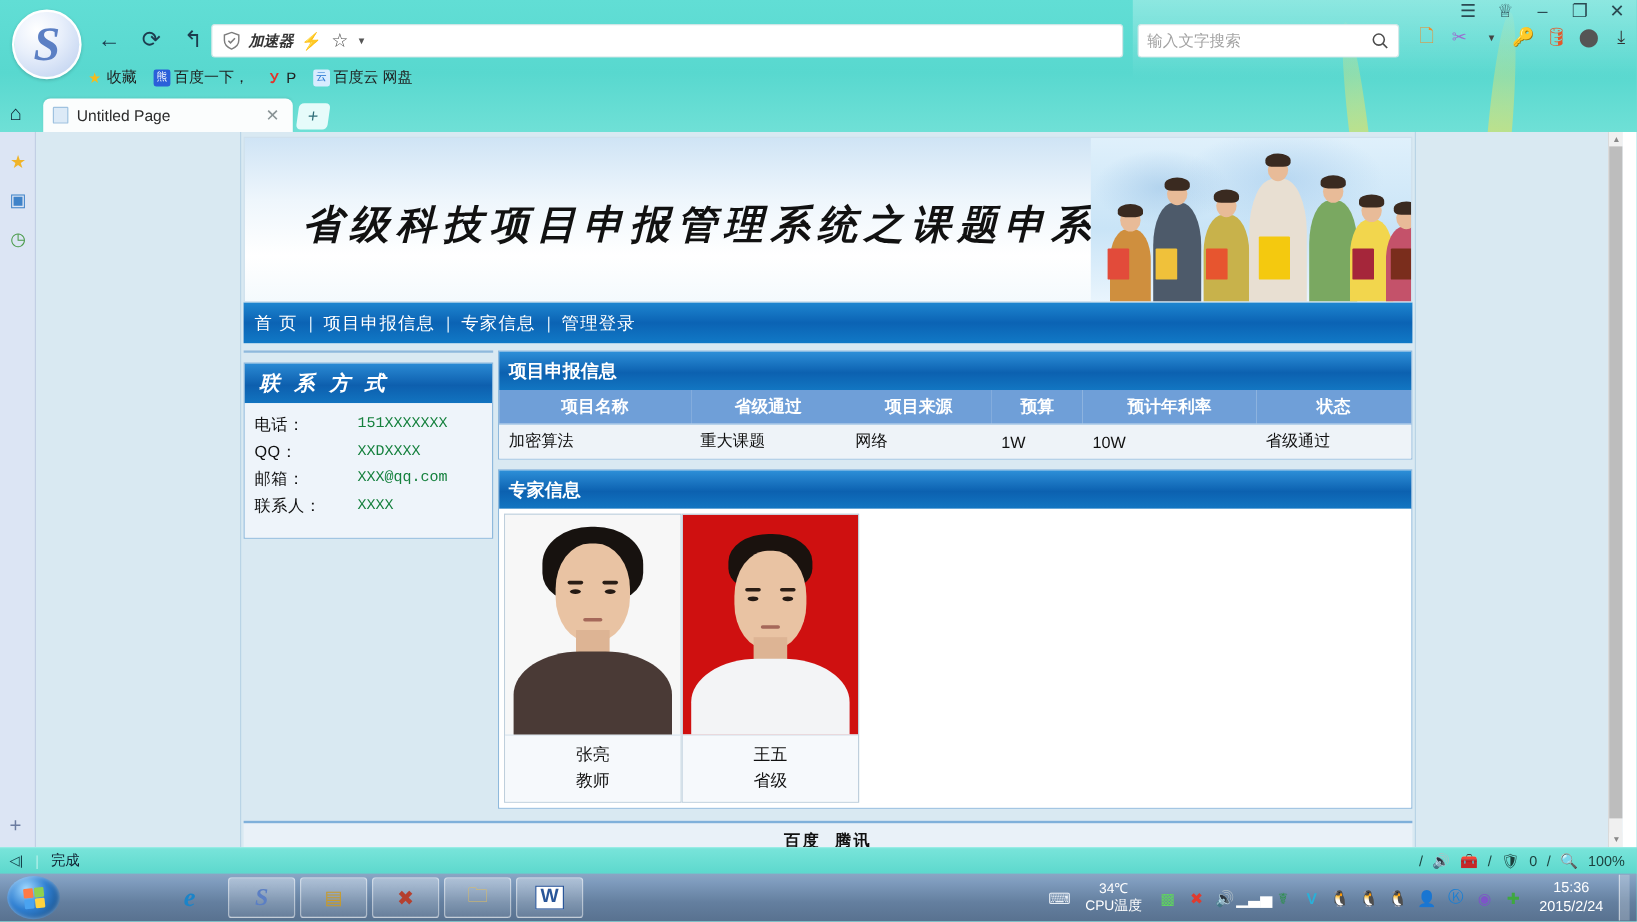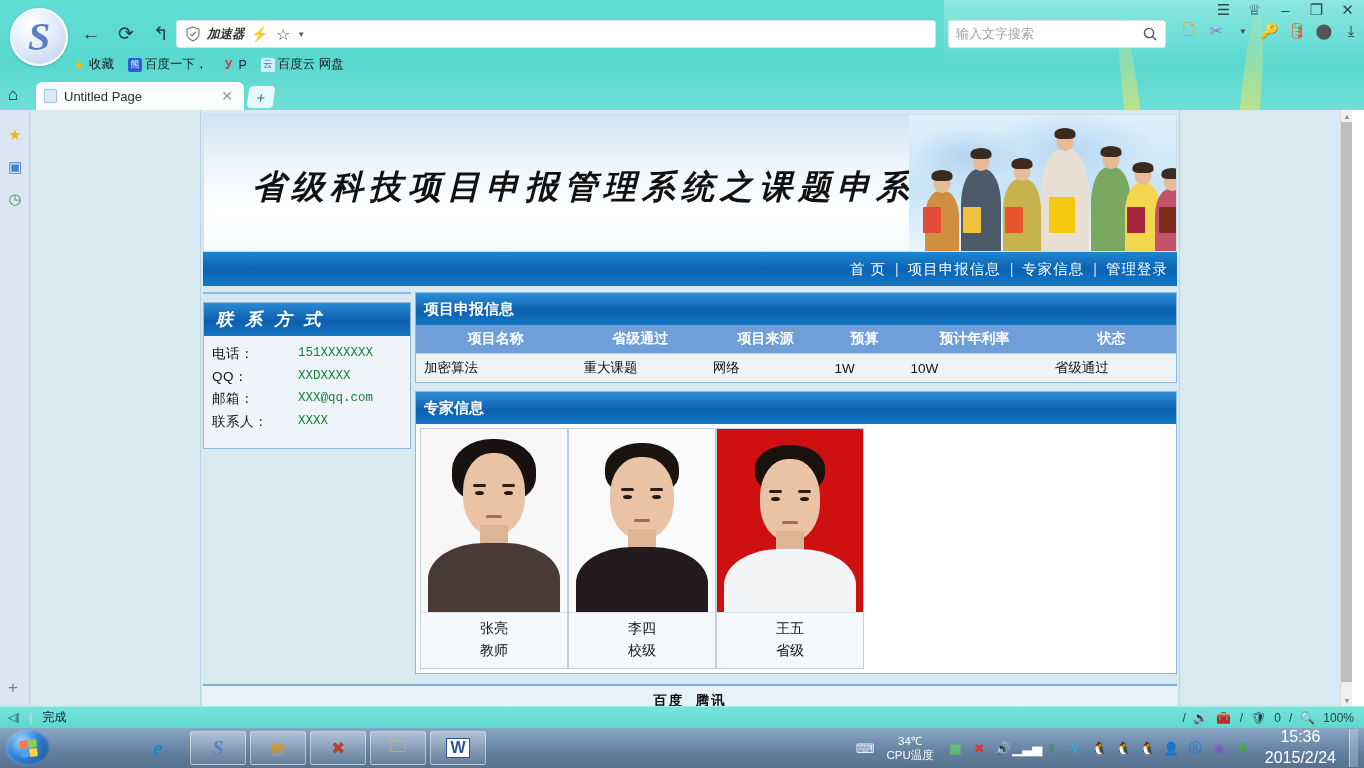--- a/index.html
+++ b/index.html
@@ -177,21 +177,21 @@
   }
   .ppl i::before {
     content: ""; position: absolute; left: -2px; top: -4px; width: 21px; height: 11px;
     border-radius: 50% 50% 30% 30%; background: #3a2a20;
   }
   .bk { position: absolute; bottom: 20px; width: 18px; height: 26px; border-radius: 1px; }
 
   .navbar {
     height: 34px; margin: 0 2px;
     background: linear-gradient(180deg, #1e86d0 0%, #0b63b4 50%, #1179c6 100%);
-    display: flex; align-items: center; justify-content: flex-end; gap: 0;
+    display: flex; align-items: center; justify-content: flex-start; gap: 0;
   }
   .navbar a {
     color: #fff; font-size: 14.5px; text-decoration: none; padding: 0 9px; cursor: pointer;
     letter-spacing: 1px;
   }
   .navsep { color: #cfe4f5; font-size: 14px; }
 
   .content { display: flex; gap: 4px; padding: 6px 2px 0 2px; }
   .col-left { width: 208px; flex: 0 0 208px; }
   .col-right { flex: 1; }
@@ -315,21 +315,21 @@
   .tb-item {
     width: 56px; height: 34px; border: 1px solid rgba(255,255,255,.45);
     background: linear-gradient(180deg, rgba(255,255,255,.35), rgba(255,255,255,.08));
     border-radius: 3px; display: flex; align-items: center; justify-content: center;
     cursor: pointer;
   }
   .tb-item.plain { border-color: transparent; background: transparent; }
   .tray { margin-left: auto; display: flex; align-items: center; gap: 7px; padding-right: 6px; }
   .tray-ico { width: 17px; height: 17px; display: flex; align-items: center; justify-content: center; font-size: 13px; cursor: pointer; }
   .cputemp { text-align: center; color: #fff; font-size: 11.5px; line-height: 1.25; margin: 0 6px; }
-  .clock { text-align: center; color: #fff; font-size: 16px; line-height: 1.3; margin-left: 6px; cursor: pointer; }
+  .clock { text-align: center; color: #fff; font-size: 12px; line-height: 1.3; margin-left: 6px; cursor: pointer; }
   .showdesk { width: 9px; height: 38px; margin-left: 6px; background: rgba(255,255,255,.22); border-left: 1px solid rgba(255,255,255,.5); cursor: pointer; }
 </style>
 </head>
 <body>
 
 <div class="browser-chrome">
   <div class="chrome-bg-art"></div>
 
   <div class="brand-logo">S</div>
 
@@ -540,38 +540,20 @@
                       <span class="eyeR"></span>
                     <span class="mouth"></span>
                     <span class="neck"></span>
                     <span class="body" style="background:#4a3a36"></span>
                   </div>
                 </div>
                 <div class="expert-name">张亮</div>
                 <div class="expert-rank">教师</div>
               </div>
 
-              <div class="expert-card">
-                <div class="expert-photo">
-                  <div class="ephoto-bg" style="background:#fafafa"></div>
-                  <div class="face" style="top:14px;width:148px;height:176px">
-                    <span class="hair" style="background:#1b1310;width:74px;height:52px"></span>
-                    <span class="head" style="width:64px"></span>
-                    <span class="brL"></span>
-                      <span class="brR"></span>
-                    <span class="eyeL"></span>
-                      <span class="eyeR"></span>
-                    <span class="mouth"></span>
-                    <span class="neck"></span>
-                    <span class="body" style="background:#221a1c"></span>
-                  </div>
-                </div>
-                <div class="expert-name">李四</div>
-                <div class="expert-rank">校级</div>
-              </div>
 
               <div class="expert-card">
                 <div class="expert-photo">
                   <div class="ephoto-bg" style="background:#cf1010"></div>
                   <div class="face" style="top:16px;width:148px;height:174px">
                     <span class="hair" style="background:#1a120e;width:70px;height:48px"></span>
                     <span class="head" style="width:60px"></span>
                     <span class="brL"></span>
                       <span class="brR"></span>
                     <span class="eyeL"></span>

